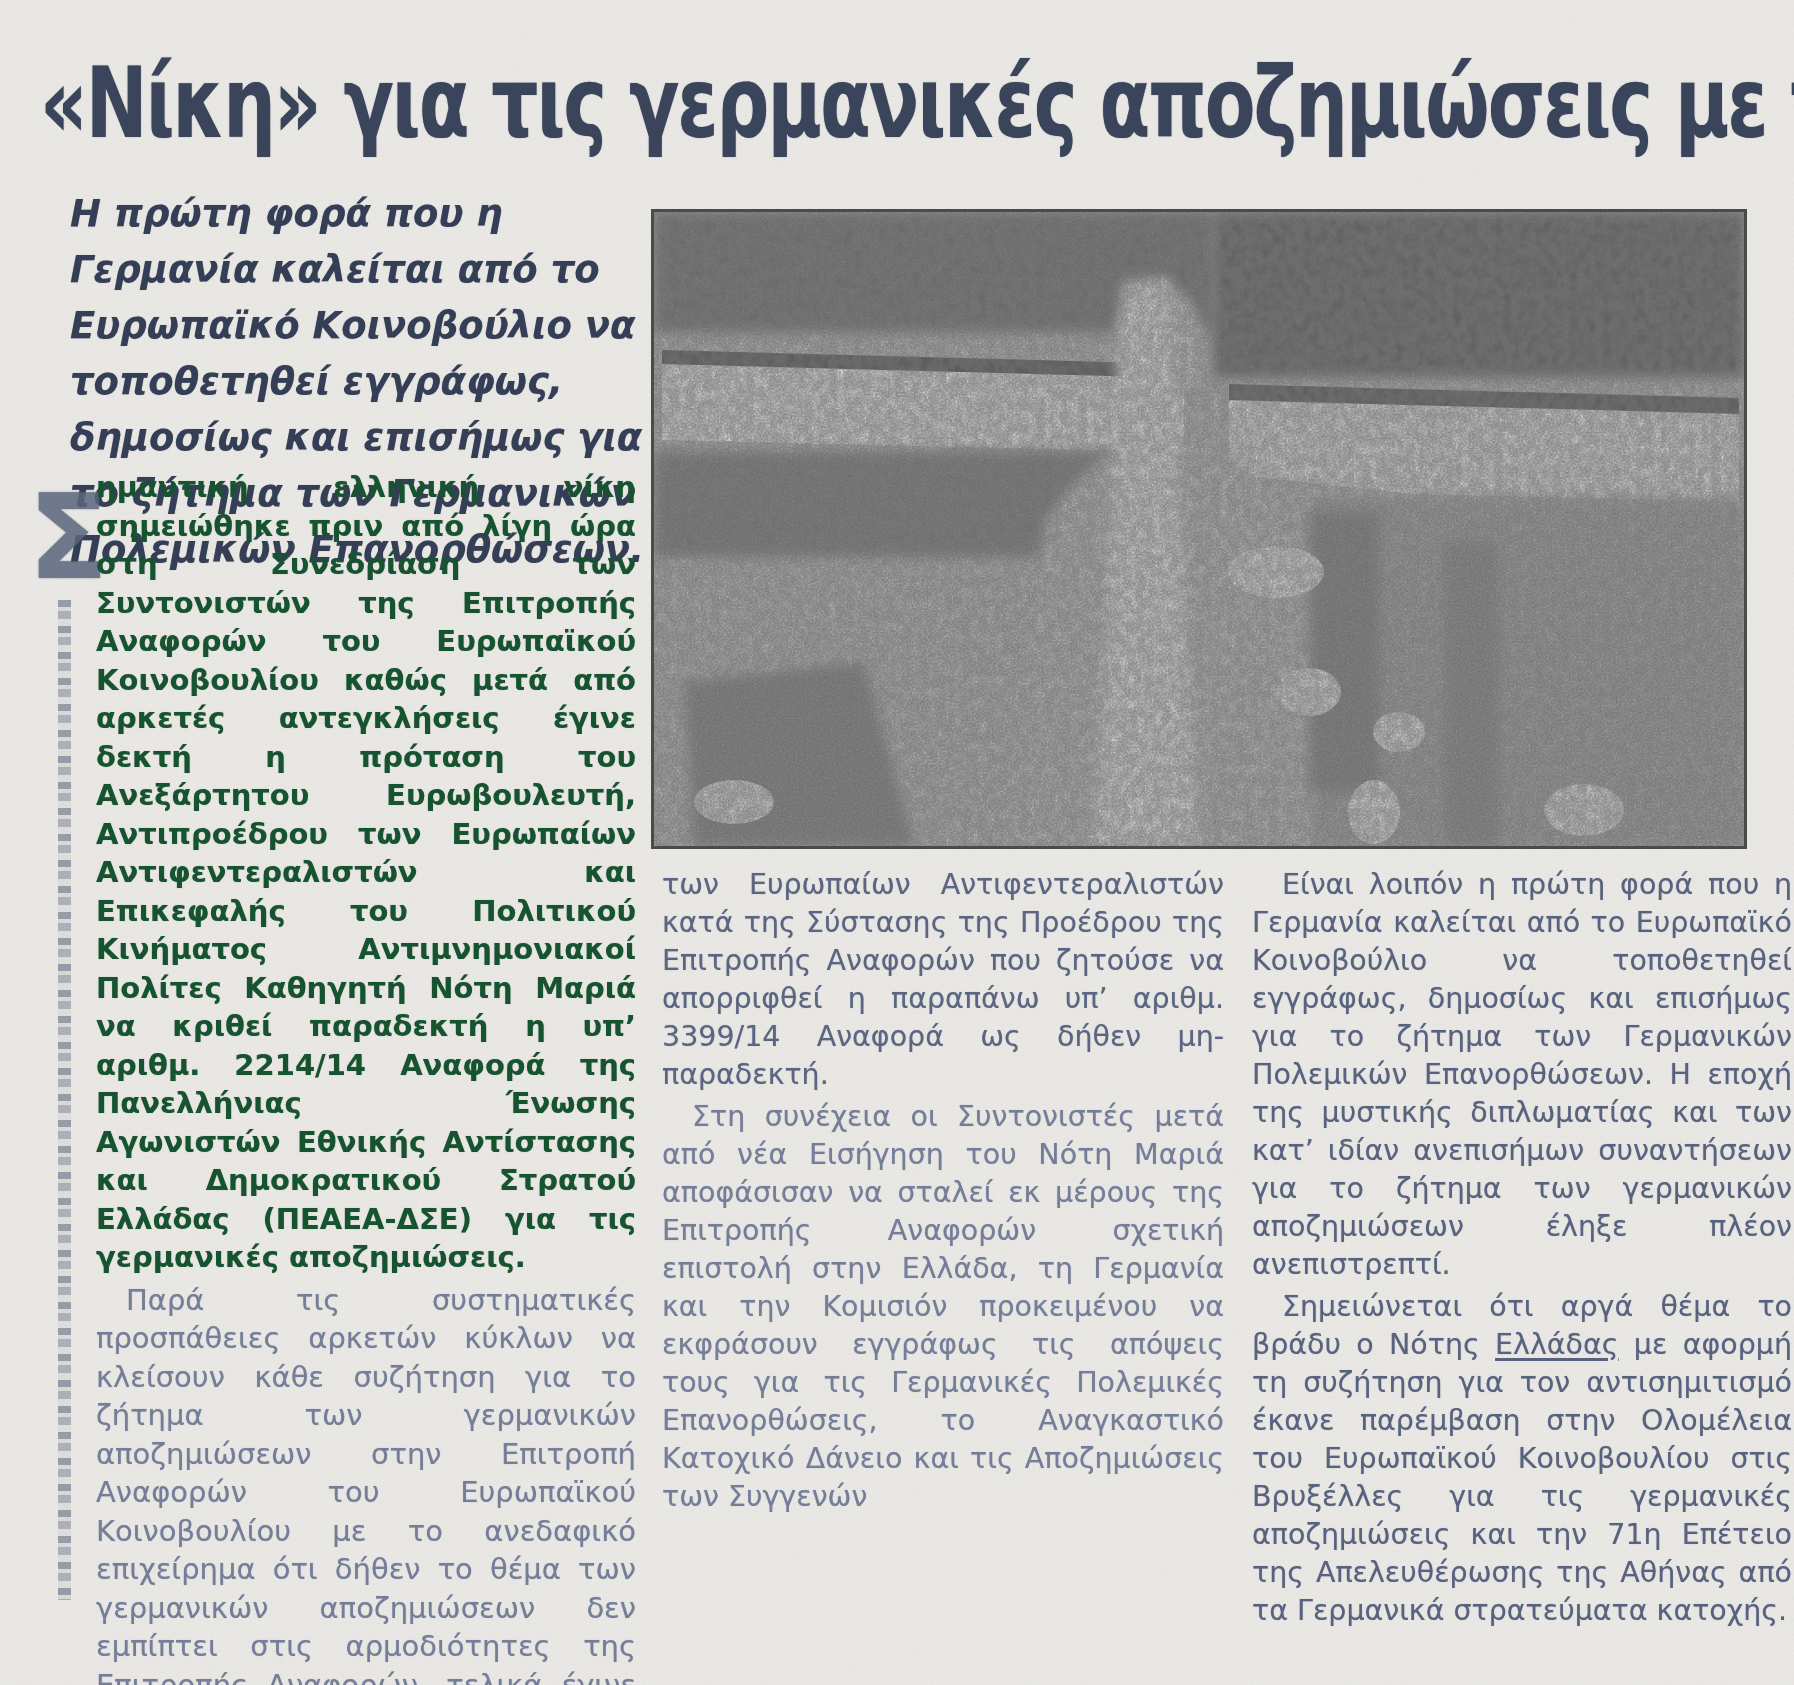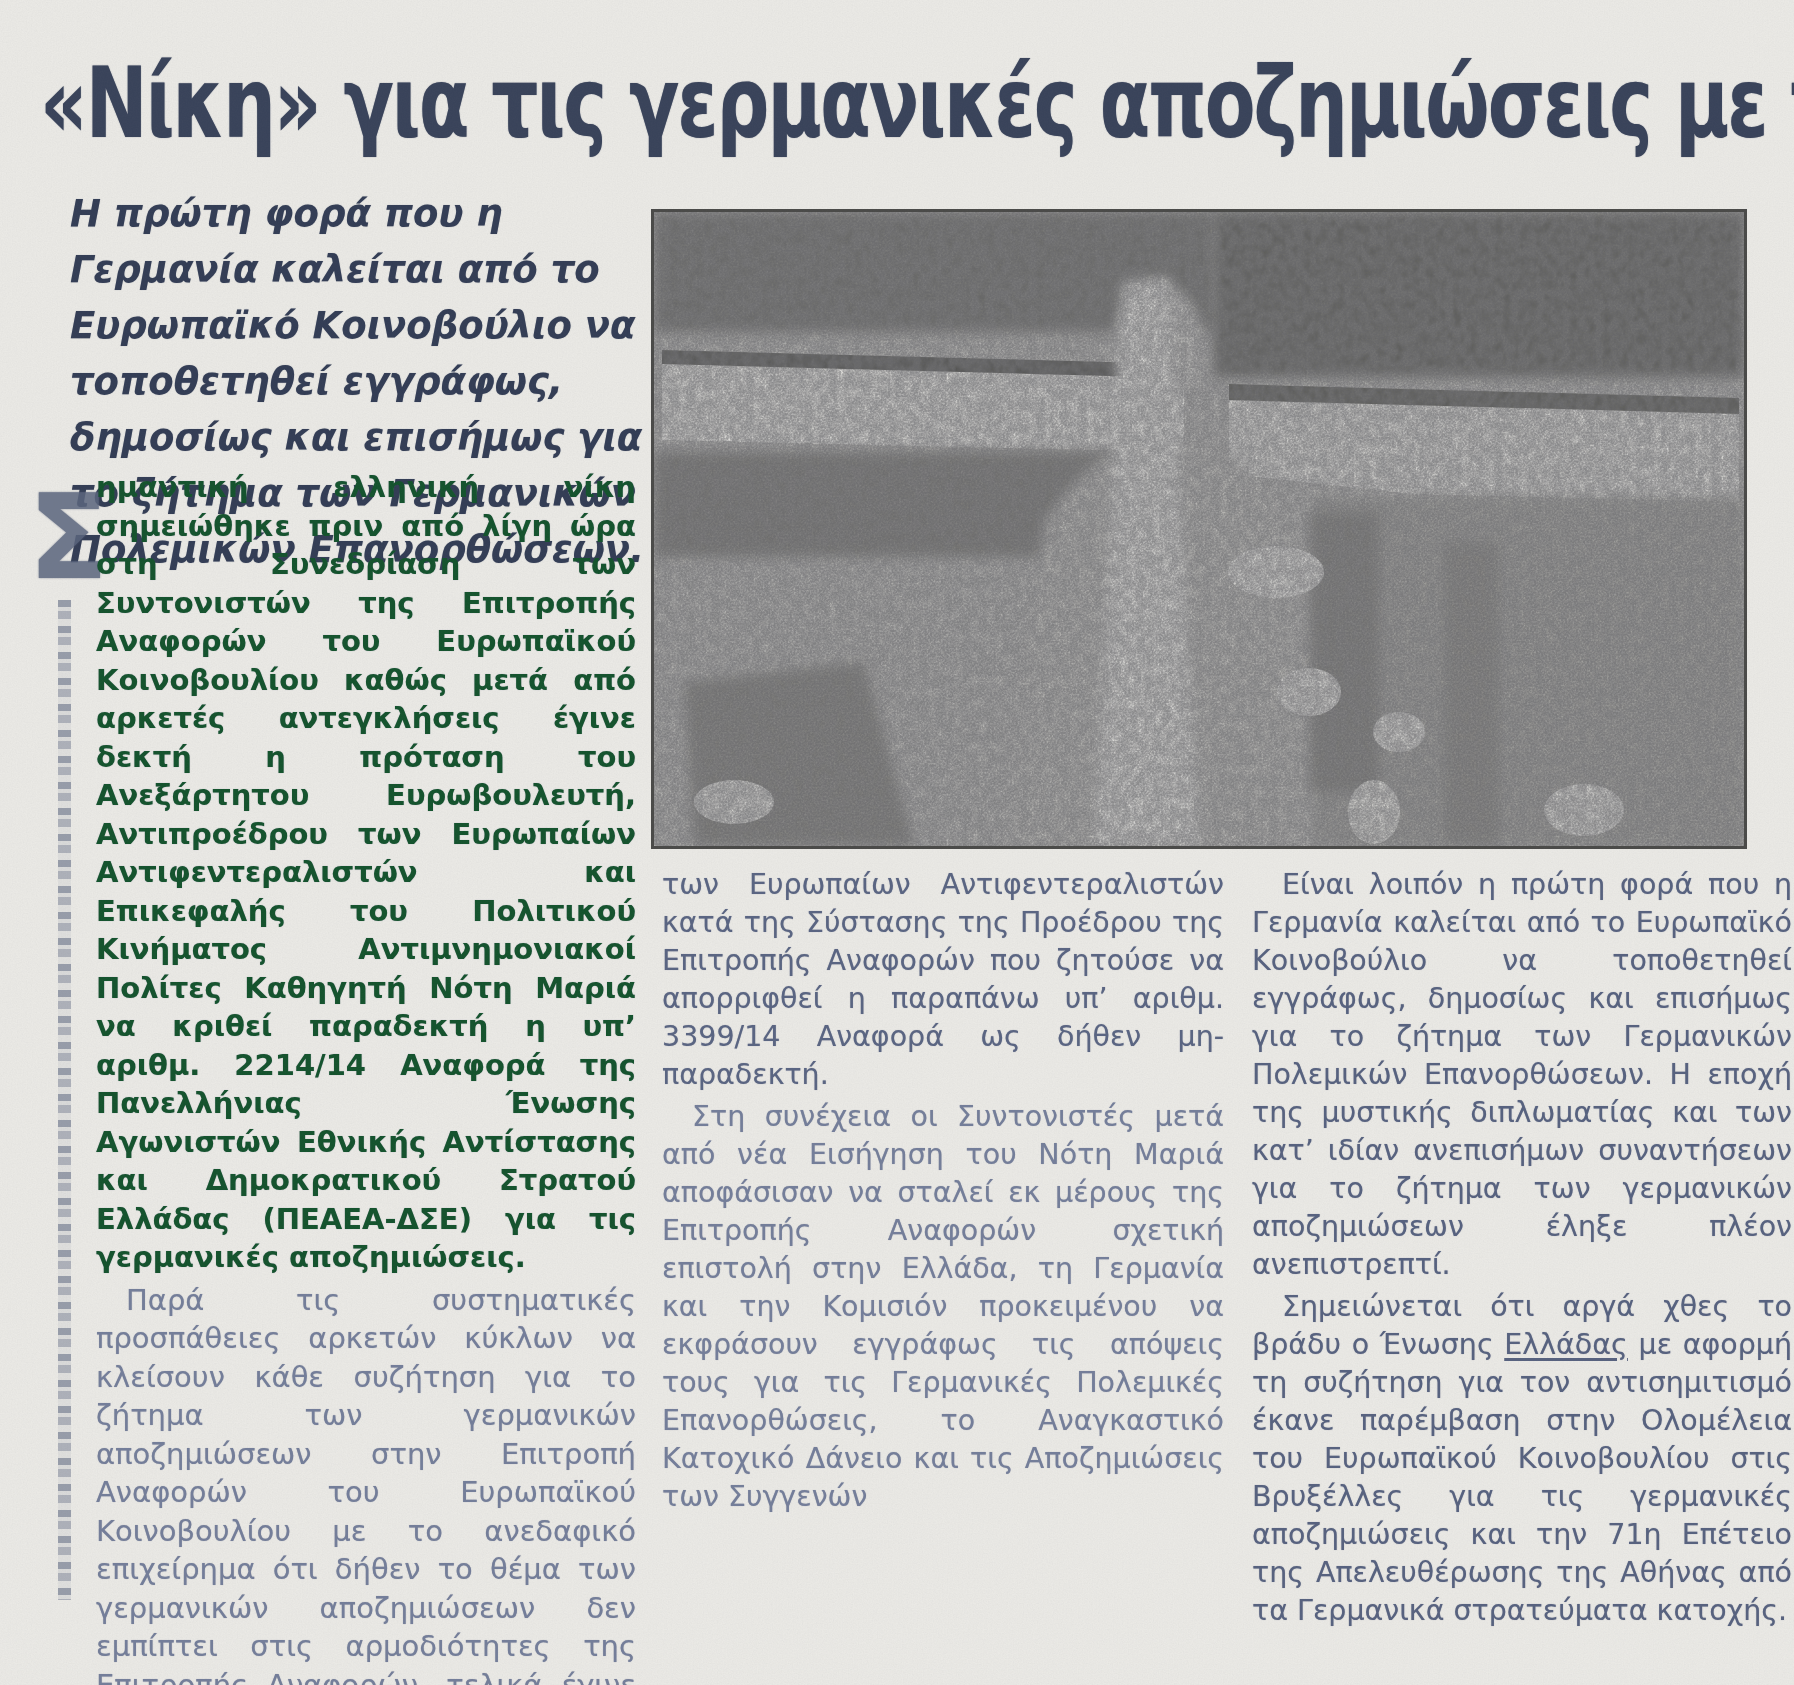--- a/index.html
+++ b/index.html
@@ -156,21 +156,21 @@
 
   </div>
 
   <div class="col" id="col-mid">
     <p class="noindent">των Ευρωπαίων Αντιφεντεραλιστών κατά της Σύστασης της Προέδρου της Επιτροπής Αναφορών που ζητούσε να απορριφθεί η παραπάνω υπ’ αριθμ. 3399/14 Αναφορά ως δήθεν μη-παραδεκτή.</p>
     <p class="faded">Στη συνέχεια οι Συντονιστές μετά από νέα Εισήγηση του Νότη Μαριά αποφάσισαν να σταλεί εκ μέρους της Επιτροπής Αναφορών σχετική επιστολή στην Ελλάδα, τη Γερμανία και την Κομισιόν προκειμένου να εκφράσουν εγγράφως τις απόψεις τους για τις Γερμανικές Πολεμικές Επανορθώσεις, το Αναγκαστικό Κατοχικό Δάνειο και τις Αποζημιώσεις των Συγγενών</p>
   </div>
 
   <div class="col" id="col-right">
     <p>Είναι λοιπόν η πρώτη φορά που η Γερμανία καλείται από το Ευρωπαϊκό Κοινοβούλιο να τοποθετηθεί εγγράφως, δημοσίως και επισήμως για το ζήτημα των Γερμανικών Πολεμικών Επανορθώσεων. Η εποχή της μυστικής διπλωματίας και των κατ’ ιδίαν ανεπισήμων συναντήσεων για το ζήτημα των γερμανικών αποζημιώσεων έληξε πλέον ανεπιστρεπτί.</p>
-    <p><span>Σημειώνεται ότι αργά χθες το βράδυ ο Ένωσης </span><span class="underline">Ελλάδας</span><span> με αφορμή τη συζήτηση για τον αντισημιτισμό έκανε παρέμβαση στην Ολομέλεια του Ευρωπαϊκού Κοινοβουλίου στις Βρυξέλλες για τις γερμανικές αποζημιώσεις και την 71η Επέτειο της Απελευθέρωσης της Αθήνας από τα Γερμανικά στρατεύματα κατοχής.</span></p>
+    <p><span>Σημειώνεται ότι αργά θέμα το βράδυ ο Νότης </span><span class="underline">Ελλάδας</span><span> με αφορμή τη συζήτηση για τον αντισημιτισμό έκανε παρέμβαση στην Ολομέλεια του Ευρωπαϊκού Κοινοβουλίου στις Βρυξέλλες για τις γερμανικές αποζημιώσεις και την 71η Επέτειο της Απελευθέρωσης της Αθήνας από τα Γερμανικά στρατεύματα κατοχής.</span></p>
   </div>
 
   <svg class="page-grain">
     <filter id="pgrain">
       <feTurbulence type="fractalNoise" baseFrequency="0.8" numOctaves="2" seed="3" stitchTiles="stitch"></feTurbulence>
       <feColorMatrix type="matrix" values="0 0 0 0 0.2  0 0 0 0 0.2  0 0 0 0 0.22  1 1 1 0 -1.1"></feColorMatrix>
     </filter>
     <rect x="0" y="0" width="1794" height="1685" filter="url(#pgrain)"></rect>
   </svg>
 

